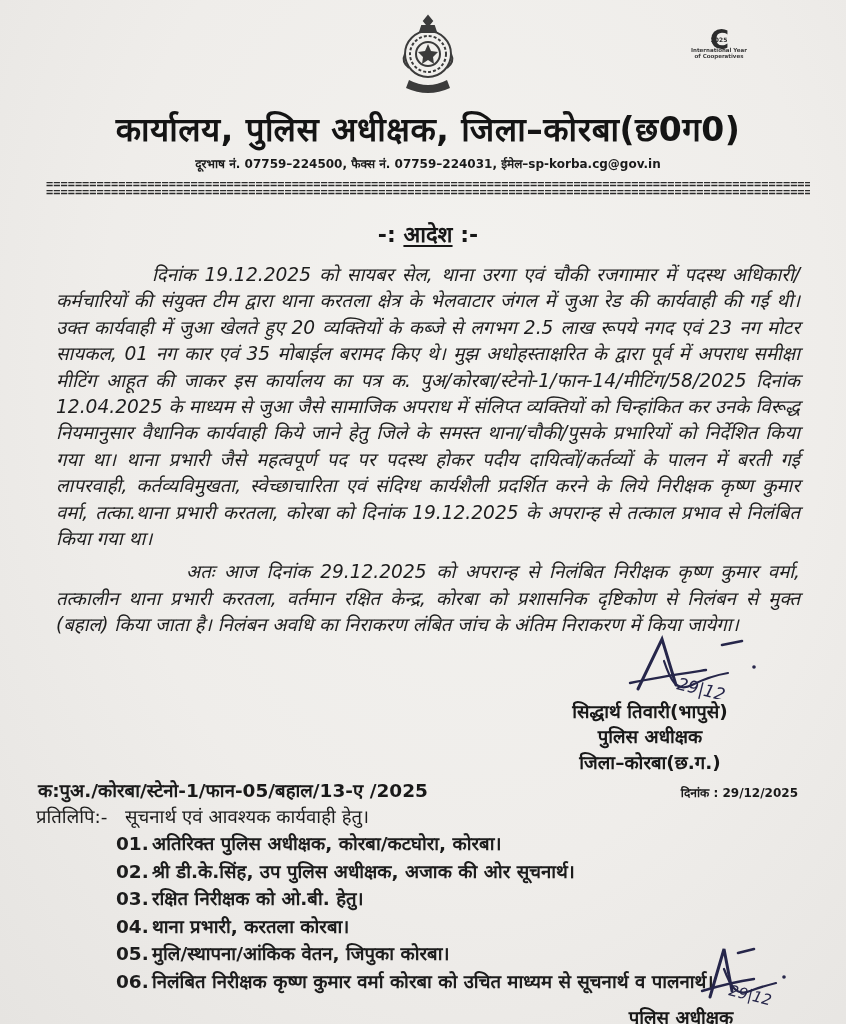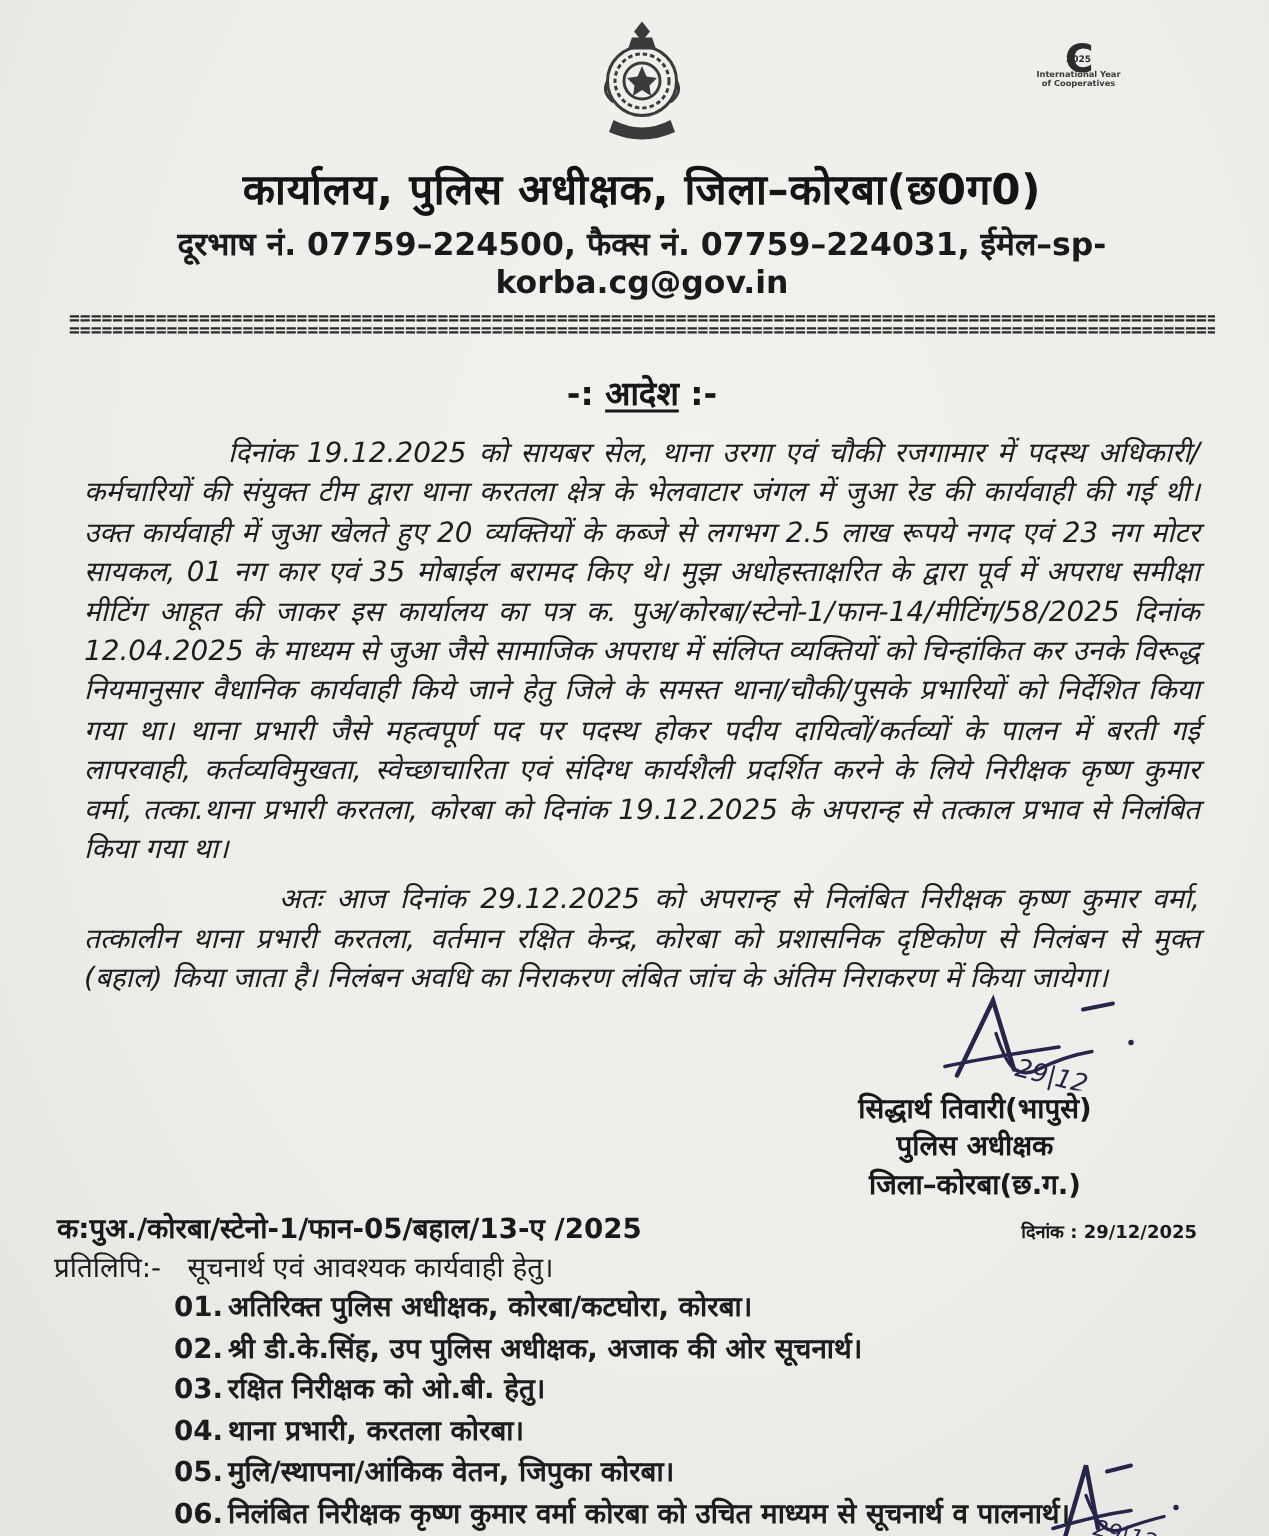--- a/index.html
+++ b/index.html
@@ -21,24 +21,24 @@
   .header{position:relative;text-align:center;}
   .emblem{display:inline-block;width:78px;height:86px;}
   .iyc{
     position:absolute;top:14px;right:52px;width:58px;
     text-align:center;color:#2c2c2c;
   }
   .iyc-mark{font-weight:bold;font-size:26px;line-height:24px;letter-spacing:-1px;}
   .iyc-year{font-size:6px;font-weight:bold;margin-top:-16px;}
   .iyc-caption{font-size:5.5px;font-weight:bold;line-height:6px;margin-top:4px;color:#3a3a3a;}
   .title{
-    font-size:28px;font-weight:bold;letter-spacing:.5px;
+    font-size:33px;font-weight:bold;letter-spacing:.5px;
     margin:2px 0 4px 0;white-space:nowrap;color:#141414;
   }
-  .contact{font-size:21px;font-weight:bold;color:#1a1a1a;margin-bottom:8px;}
+  .contact{font-size:12px;font-weight:bold;color:#1a1a1a;margin-bottom:8px;}
   .divider{margin:0 -10px;}
   .divider div{
     font-family:"DejaVu Sans Mono","Liberation Mono",monospace;
     font-weight:bold;font-size:12px;line-height:8px;height:8px;
     white-space:nowrap;overflow:hidden;color:#2a2a2a;
   }
   
   .order-heading{
     text-align:center;font-size:22px;font-weight:bold;
     margin:22px 0 14px 0;color:#171717;

